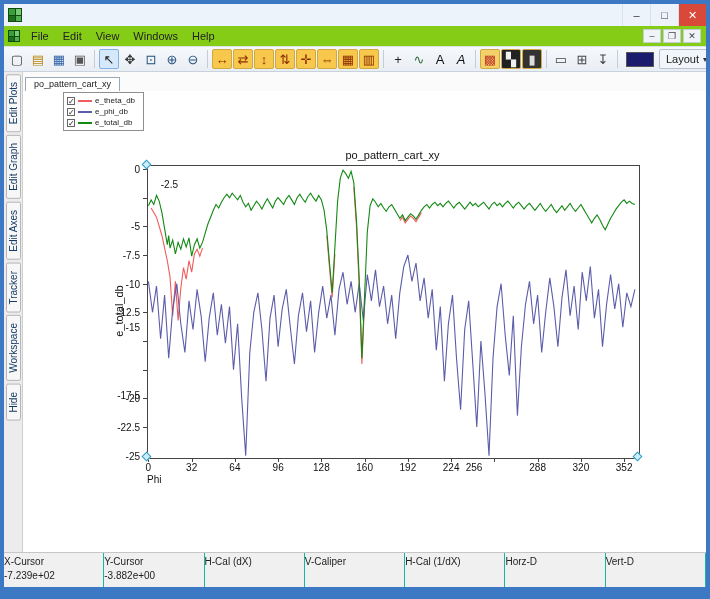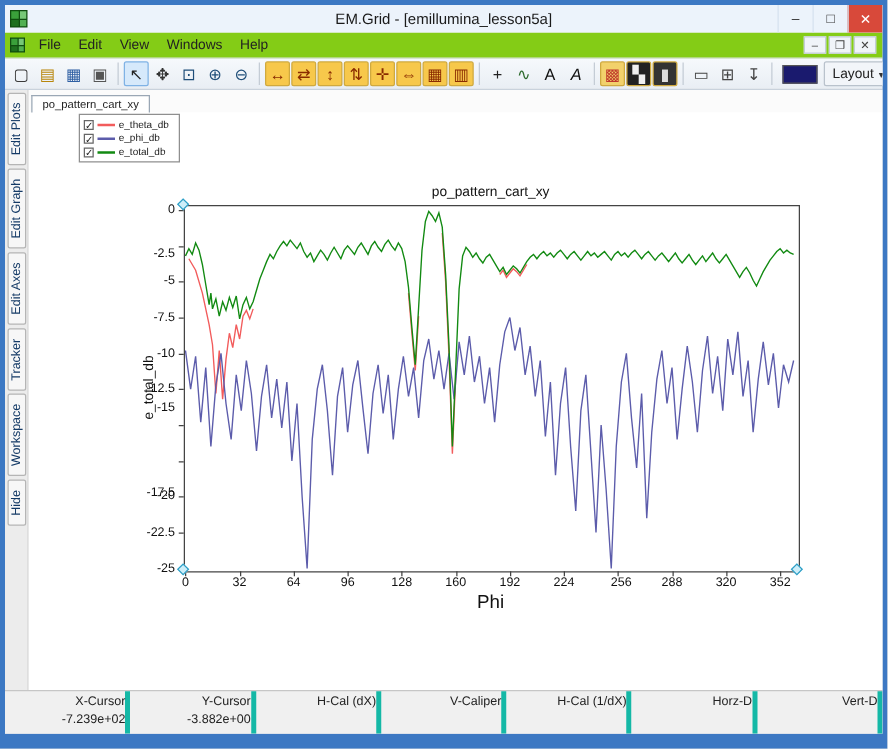--- a/index.html
+++ b/index.html
@@ -63,45 +63,44 @@
   .chart-title{position:absolute;left:124px;width:491px;top:58px;text-align:center;font-size:11px;color:#111;}
   .y-label{position:absolute;left:96px;top:220px;transform:translate(-50%,-50%) rotate(-90deg);
     font-size:11px;color:#111;white-space:nowrap;}
   .plot-box{position:absolute;left:124px;top:74px;width:491px;height:292px;border:1px solid #444;}
   .plot-box svg{display:block;width:491px;height:292px;}
   .xtick{position:absolute;top:371px;transform:translateX(-50%);font-size:10px;color:#111;}
   .xmark{position:absolute;top:367px;width:1px;height:4px;background:#444;}
   .ytick{position:absolute;left:0;width:117px;text-align:right;transform:translateY(-50%);
     font-size:10px;color:#111;}
   .ymark{position:absolute;left:120px;width:4px;height:1px;background:#444;}
-  .x-label{position:absolute;left:124px;width:491px;top:383px;text-align:center;font-size:15px;color:#111;}
+  .x-label{position:absolute;left:124px;width:491px;top:383px;font-size:10px;color:#111;}
   .handle{position:absolute;width:7px;height:7px;background:#cdeef9;border:1px solid #2f9fc6;
     transform:rotate(45deg);z-index:3;box-sizing:border-box;}
   .h-tl{left:120px;top:70px;}
   .h-bl{left:120px;top:362px;}
   .h-br{left:611px;top:362px;}
   
   .statusbar{flex:0 0 34px;display:flex;background:#f0f0f0;border-top:1px solid #c6c6c6;}
-  .scol{flex:1;border-right:4px solid #14b8a6;text-align:right;padding-top:3px;padding-left:40px;}
+  .scol{flex:1;border-right:1px solid #14b8a6;text-align:left;padding-top:3px;}
   .shead{font-size:10px;color:#222;}
   .sval{font-size:10px;color:#222;margin-top:3px;}
 </style>
 </head>
 <body>
 
 <div class="window">
 
   <div class="titlebar">
     <span class="app-icon">
         <i></i>
         <i></i>
         <i></i>
         <i></i>
       </span>
-    <span class="title">EM.Grid - [emillumina_lesson5a]</span>
     <span class="win-controls">
       <span class="wbtn">–</span>
       <span class="wbtn">□</span>
       <span class="wbtn close">✕</span>
     </span>
   </div>
 
   <div class="menubar">
     <span class="app-icon small">
         <i></i>
@@ -265,31 +264,31 @@
           <div class="xtick" style="left: 255.149px;">96</div>
           <div class="xmark" style="left: 255.149px;"></div>
           <div class="xtick" style="left: 298.397px;">128</div>
           <div class="xmark" style="left: 298.397px;"></div>
           <div class="xtick" style="left: 341.645px;">160</div>
           <div class="xmark" style="left: 341.645px;"></div>
           <div class="xtick" style="left: 384.893px;">192</div>
           <div class="xmark" style="left: 384.893px;"></div>
           <div class="xtick" style="left: 428.141px;">224</div>
           <div class="xmark" style="left: 428.141px;"></div>
-          <div class="xtick" style="left: 474px;">256</div>
+          <div class="xtick" style="left: 451px;">256</div>
           <div class="xmark" style="left: 471.389px;"></div>
           <div class="xtick" style="left: 514.637px;">288</div>
           <div class="xmark" style="left: 514.637px;"></div>
           <div class="xtick" style="left: 557.885px;">320</div>
           <div class="xmark" style="left: 557.885px;"></div>
           <div class="xtick" style="left: 601.133px;">352</div>
           <div class="xmark" style="left: 601.133px;"></div>
           <div class="ytick" style="top: 77.9819px;">0</div>
           <div class="ymark" style="top: 77.9819px;"></div>
-          <div class="ytick" style="top: 113px;">-2.5</div>
+          <div class="ytick" style="top: 93px; margin-left: 38px;">-2.5</div>
           <div class="ymark" style="top: 106.654px;"></div>
           <div class="ytick" style="top: 135.327px;">-5</div>
           <div class="ymark" style="top: 135.327px;"></div>
           <div class="ytick" style="top: 163.999px;">-7.5</div>
           <div class="ymark" style="top: 163.999px;"></div>
           <div class="ytick" style="top: 192.672px;">-10</div>
           <div class="ymark" style="top: 192.672px;"></div>
           <div class="ytick" style="top: 221.344px;">-12.5</div>
           <div class="ymark" style="top: 221.344px;"></div>
           <div class="ytick" style="top: 236px;">-15</div>

